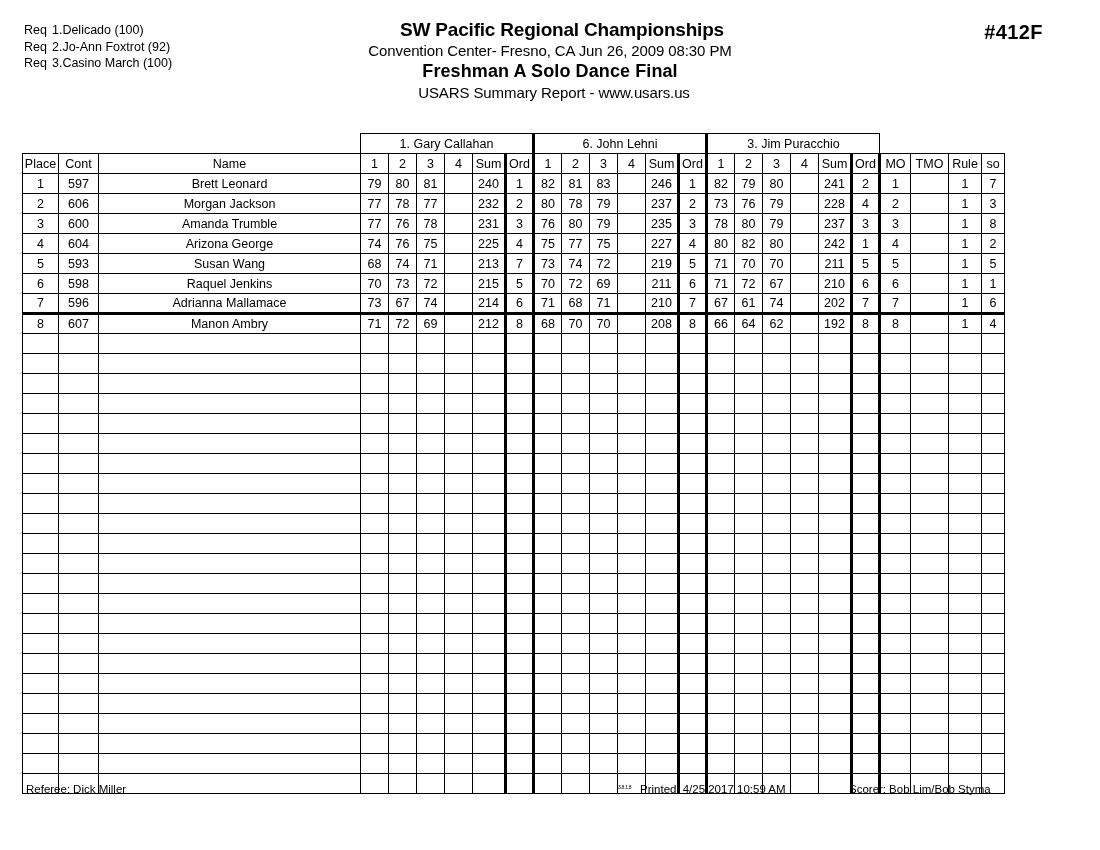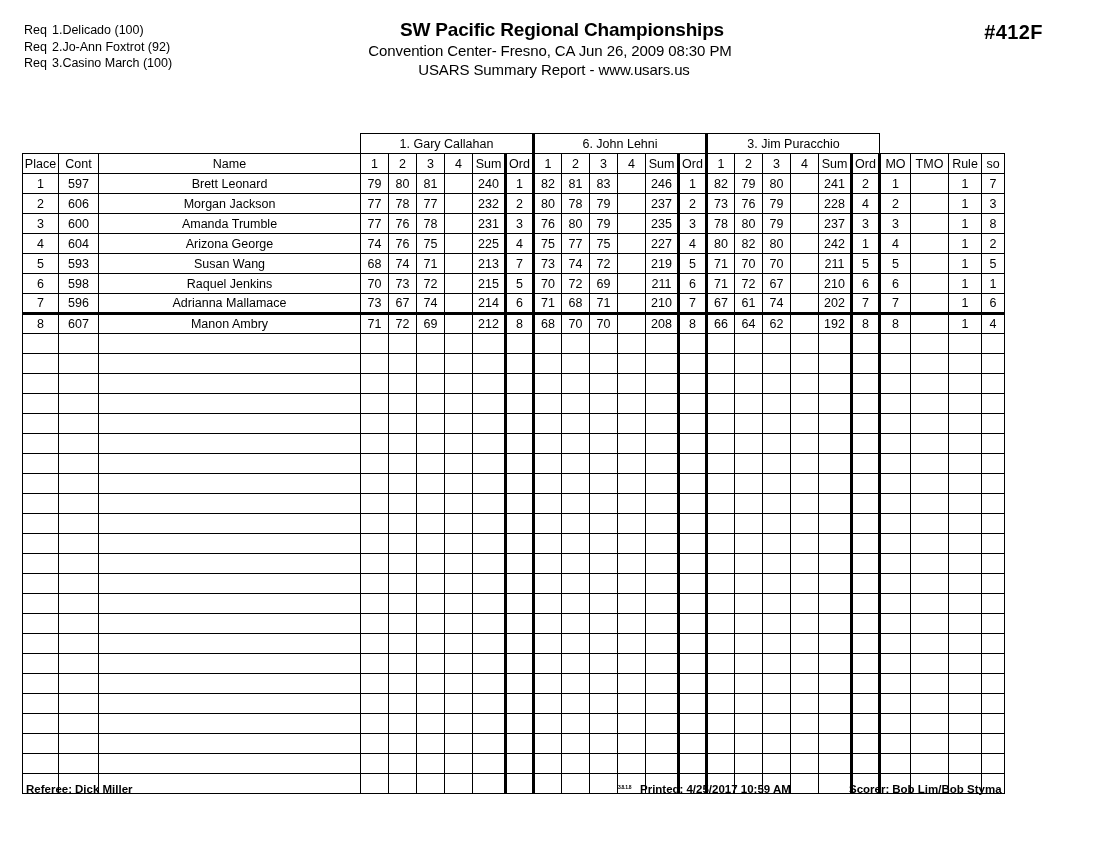--- a/index.html
+++ b/index.html
@@ -130,21 +130,20 @@
   .blankrow td { height: 20px; }
 
   
   #footer {
     position: absolute;
     left: 0;
     top: 783px;
     width: 956px;
     height: 20px;
     font-size: 11.5px;
-    font-weight: bold;
   }
   #referee {
     position: absolute;
     left: 26px;
     top: 0;
     white-space: nowrap;
   }
   #printed {
     position: absolute;
     left: 640px;
@@ -177,20 +176,21 @@
     <span class="req-lbl">Req</span><span class="req-num">2.</span><span class="req-name">Jo-Ann Foxtrot (92)</span>
   </span>
   <span class="req-line">
     <span class="req-lbl">Req</span><span class="req-num">3.</span><span class="req-name">Casino March (100)</span>
   </span>
 </div>
 
 <div id="title-block">
   <div id="meet-title">SW Pacific Regional Championships</div>
   <div id="venue-line">Convention Center- Fresno, CA  Jun 26, 2009  08:30 PM</div>
+  <div id="event-title">Freshman A Solo Dance Final</div>
   <div id="report-line">USARS Summary Report - www.usars.us</div>
 </div>
 
 <div id="event-number">#412F</div>
 
 <table id="sheet">
   <colgroup>
     <col style="width:36px">
     <col style="width:40px">
     <col style="width:262px">

